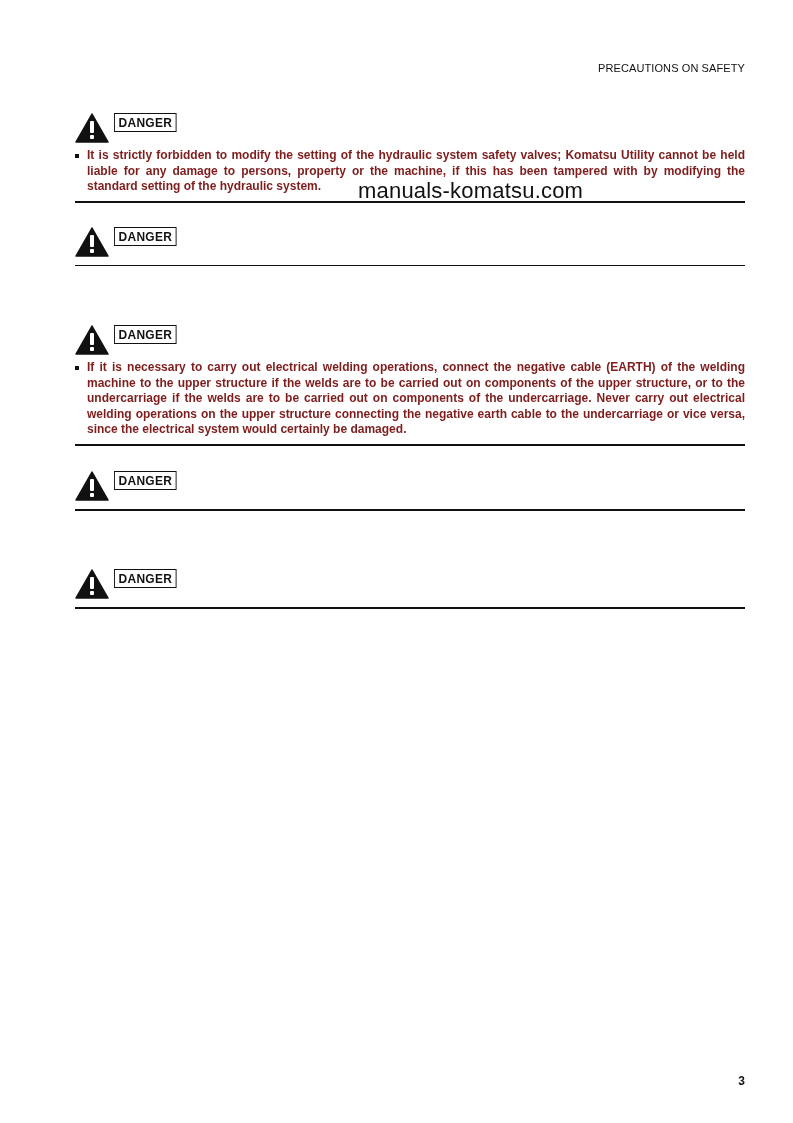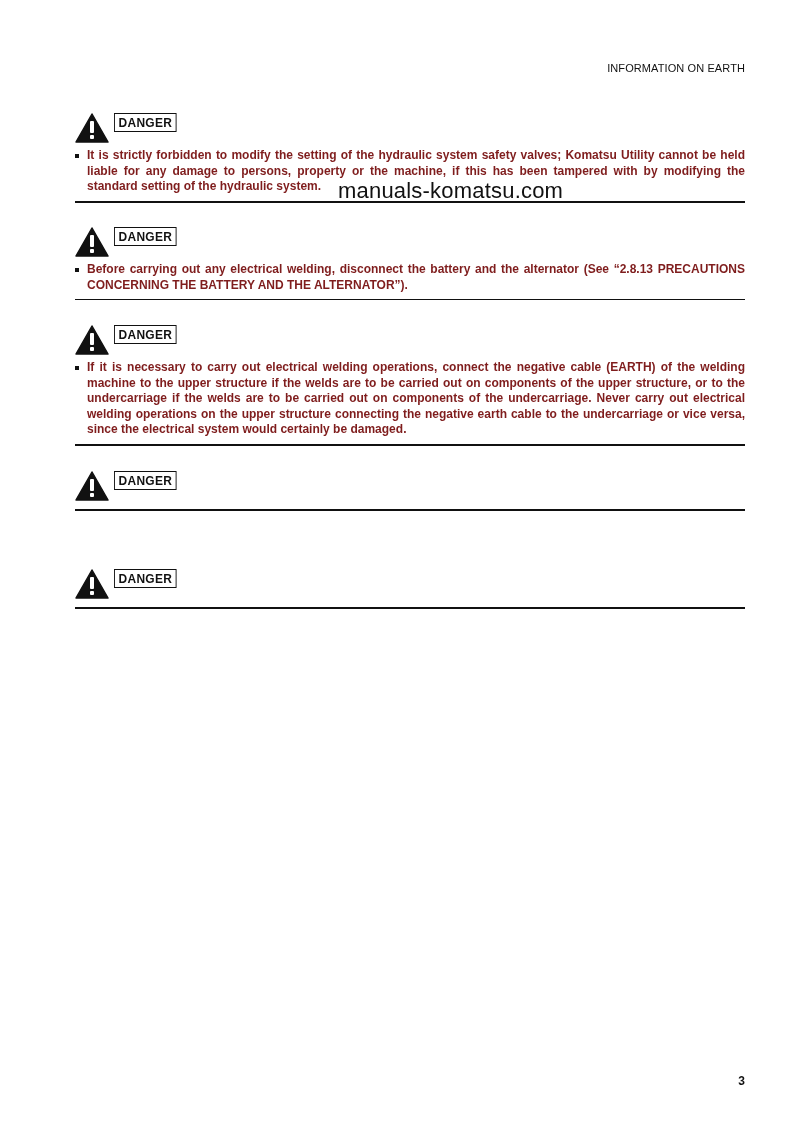--- a/index.html
+++ b/index.html
@@ -7,27 +7,27 @@
            font-family: "Liberation Sans", sans-serif; color: #111; }
     .header { position: absolute; top: 62px; right: 48px; font-size: 11px; letter-spacing: 0.1px; color: #111; }
     .section { position: absolute; left: 75px; width: 670px; }
     .danger-head { display: flex; align-items: flex-start; height: 32px; }
     .warn-icon { width: 34px; height: 30px; margin-right: 5px; }
     .danger-label { border: 1px solid #111; font-weight: bold; font-size: 13px; padding: 1px 4px 0 4px;
                     line-height: 16px; letter-spacing: 0.3px; font-family: "Liberation Sans Narrow", "Liberation Sans", sans-serif; transform: scaleX(0.92); transform-origin: left center; }
     .item { position: relative; padding-left: 12px; font-size: 12px; line-height: 15.6px; text-align: justify; margin-top: 3px; font-weight: bold; color: #7f1d1d; }
     .bullet { position: absolute; left: 0; top: 6px; width: 4px; height: 4px; background: #111; }
     .rule { border-top: 2px solid #111; margin-top: 6px; }
-    .watermark { position: absolute; left: 338px; top: 178px; font-size: 22px; color: #111; font-family: "Liberation Sans", sans-serif; letter-spacing: 0.2px; }
+    .watermark { position: absolute; left: 358px; top: 178px; font-size: 22px; color: #111; font-family: "Liberation Sans", sans-serif; letter-spacing: 0.2px; }
     .page-num { position: absolute; right: 48px; top: 1074px; font-size: 12px; font-weight: bold; }
   </style>
 </head>
 <body>
 
-<div class="header">INFORMATION ON EARTH</div>
+<div class="header">PRECAUTIONS ON SAFETY</div>
 
 <div class="section" style="top:113px;">
   <div class="danger-head">
     <svg class="warn-icon" viewBox="0 0 34 30">
       <path d="M17 1 L33 29 L1 29 Z" fill="#111" stroke="#111" stroke-linejoin="round" stroke-width="1.5"></path>
       <rect x="15" y="8" width="4" height="12" rx="1" fill="#fff"></rect>
       <rect x="15" y="22" width="4" height="4" rx="1" fill="#fff"></rect>
     </svg>
     <span class="danger-label">DANGER</span>
   </div>
@@ -39,24 +39,20 @@
 </div>
 
 <div class="section" style="top:227px;">
   <div class="danger-head">
     <svg class="warn-icon" viewBox="0 0 34 30">
       <path d="M17 1 L33 29 L1 29 Z" fill="#111" stroke="#111" stroke-linejoin="round" stroke-width="1.5"></path>
       <rect x="15" y="8" width="4" height="12" rx="1" fill="#fff"></rect>
       <rect x="15" y="22" width="4" height="4" rx="1" fill="#fff"></rect>
     </svg>
     <span class="danger-label">DANGER</span>
-  </div>
-  <div class="item">
-    <span class="bullet"></span>
-    <span>Before carrying out any electrical welding, disconnect the battery and the alternator (See “2.8.13 PRECAUTIONS CONCERNING THE BATTERY AND THE ALTERNATOR”).</span>
   </div>
   <div class="rule" style="border-top-width:1px;"></div>
 </div>
 
 <div class="section" style="top:325px;">
   <div class="danger-head">
     <svg class="warn-icon" viewBox="0 0 34 30">
       <path d="M17 1 L33 29 L1 29 Z" fill="#111" stroke="#111" stroke-linejoin="round" stroke-width="1.5"></path>
       <rect x="15" y="8" width="4" height="12" rx="1" fill="#fff"></rect>
       <rect x="15" y="22" width="4" height="4" rx="1" fill="#fff"></rect>

